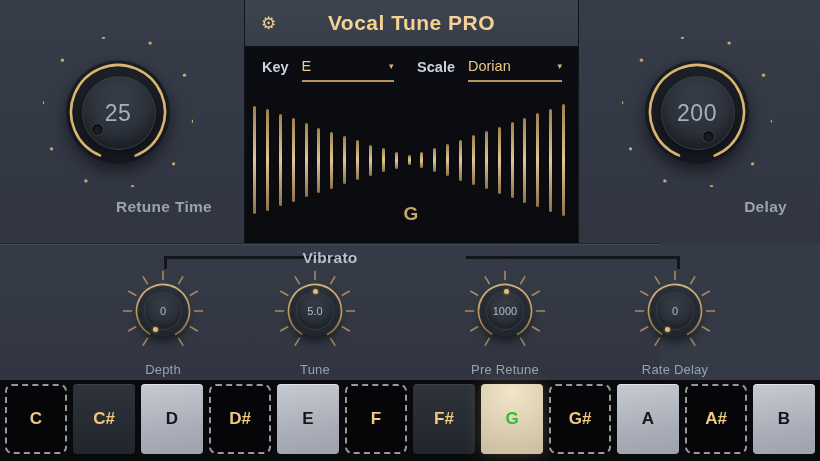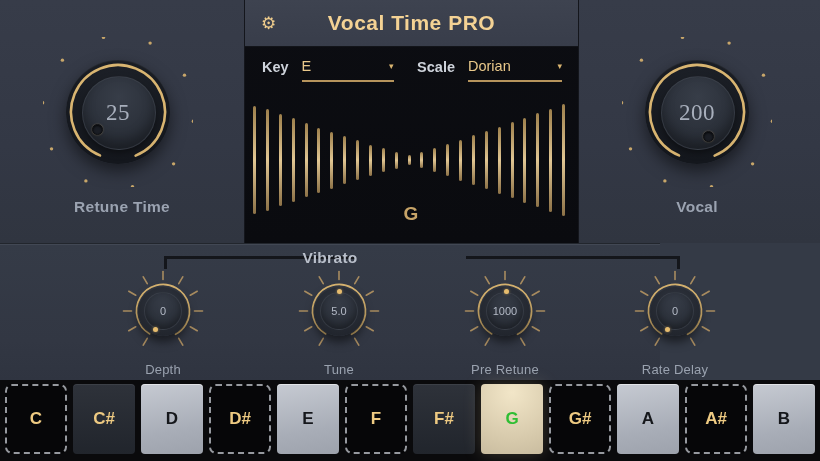--- a/index.html
+++ b/index.html
@@ -68,29 +68,29 @@
     box-shadow:0 7px 16px rgba(0,0,0,.5),inset 0 1px 1px rgba(255,255,255,.05);
   }
   .bk-face{
     position:absolute;left:39px;top:39px;width:72px;height:72px;border-radius:50%;
     background:radial-gradient(circle at 50% 28%,#373d48 0%,#272c35 80%);
     border:1px solid rgba(255,255,255,.05);
     box-shadow:inset 0 -8px 12px rgba(0,0,0,.3),0 3px 7px rgba(0,0,0,.45);
   }
   .bk-value{
     position:absolute;left:0;top:63px;width:150px;text-align:center;
-    font-size:23px;color:#a8afbc;letter-spacing:.5px;font-family:Liberation Serif, serif;
+    font-size:23px;color:#a8afbc;letter-spacing:.5px;
   }
   .bk-dot{
     position:absolute;width:11px;height:11px;border-radius:50%;
     background:#1a1d24;border:1.5px solid #0c0e12;box-sizing:border-box;
     box-shadow:inset 0 1px 2px rgba(0,0,0,.8),0 0 2px rgba(230,190,120,.35);
   }
   .big-knob-label{
-    position:absolute;top:198px;width:180px;text-align:center;
+    position:absolute;top:198px;width:180px;text-align:right;
     font-size:15.5px;font-weight:bold;color:#9ba3b1;letter-spacing:.3px;
   }
   #label-retune{left:32px;}
   #label-amount{left:607px;}
   
   .vibrato-section{
     position:absolute;left:0;top:243px;width:660px;height:137px;
     background:linear-gradient(180deg,#353b47 0%,#323743 70%,#2f3440 100%);
     border-top:1px solid #22262d;
     box-shadow:inset 0 1px 0 #424854;
@@ -175,21 +175,21 @@
         </svg>
         <div class="bk-face"></div>
         <div class="bk-dot" style="left: 48.8168px; top: 86.8553px;"></div>
         <div class="bk-value">25</div>
       </div>
     <div class="big-knob-label" id="label-retune">Retune Time</div>
 
     <div class="center-panel">
       <div class="panel-header">
         <span class="gear">⚙</span>
-        <div class="panel-title">Vocal Time PRO</div>
+        <div class="panel-title">Vocal Tune PRO</div>
       </div>
 
       <div class="kv-row">
         <div class="kv-group">
           <span class="kv-label">Key</span>
           <div class="dropdown">
             <span>E</span>
             <span class="arrow">▾</span>
           </div>
         </div>
@@ -244,21 +244,21 @@
           <circle cx="130.58288132305697" cy="126.83187536474989" r="1.7" fill="#d8b26e" opacity="0.9"></circle>
           <circle cx="89.50148364861741" cy="149.60366594202247" r="1.7" fill="#d8b26e" opacity="0.9"></circle>
           <circle cx="42.88101210770685" cy="143.8793918147854" r="1.7" fill="#d8b26e" opacity="0.9"></circle>
           <circle cx="8.528902257405917" cy="111.84553113872163" r="1.7" fill="#d8b26e" opacity="0.9"></circle>
           <circle cx="75" cy="75" r="47" fill="none" stroke="#d9b571" stroke-width="2.6" stroke-linecap="round" stroke-dasharray="258.3959957577605 36.91371367968007" transform="rotate(112.5 75 75)"></circle>
         </svg>
         <div class="bk-face"></div>
         <div class="bk-dot" style="left: 80.9107px; top: 93.9703px;"></div>
         <div class="bk-value">200</div>
       </div>
-    <div class="big-knob-label" id="label-amount">Vocal</div>
+    <div class="big-knob-label" id="label-amount">Delay</div>
   </div>
 
   <div class="vibrato-section">
     <div class="bracket bracket-left"></div>
     <div class="vibrato-title">Vibrato</div>
     <div class="bracket bracket-right"></div>
     <div id="vibrato-knobs">
         <div class="vknob" style="left: 88px;">
           <div class="sk-wrap">
             <svg width="110" height="110">
@@ -275,21 +275,21 @@
               <line x1="39.249999999999986" y1="27.720199780790193" x2="35.249999999999986" y2="20.791996550514682" stroke="#c5a066" stroke-width="1.6" stroke-linecap="round" opacity="0.8"></line>
               <circle cx="55" cy="55" r="26.5" fill="none" stroke="#d9b571" stroke-width="1.7" stroke-linecap="round" stroke-dasharray="138.7536755335492 27.750735106709836" transform="rotate(120 55 55)"></circle>
             </svg>
             <div class="sk-body"></div>
             <div class="sk-face"></div>
             <div class="sk-dot" style="left: 45.0079px; top: 71.0437px;"></div>
             <div class="sk-value">0</div>
           </div>
           <div class="vknob-label">Depth</div>
         </div>
-        <div class="vknob" style="left: 264px;">
+        <div class="vknob" style="left: 240px;">
           <div class="sk-wrap">
             <svg width="110" height="110">
               <line x1="55" y1="23.5" x2="55" y2="15.5" stroke="#c5a066" stroke-width="1.6" stroke-linecap="round" opacity="0.8"></line>
               <line x1="70.75" y1="27.720199780790185" x2="74.75" y2="20.791996550514675" stroke="#c5a066" stroke-width="1.6" stroke-linecap="round" opacity="0.8"></line>
               <line x1="82.27980021920982" y1="39.25" x2="89.20800344948533" y2="35.25" stroke="#c5a066" stroke-width="1.6" stroke-linecap="round" opacity="0.8"></line>
               <line x1="86.5" y1="55" x2="94.5" y2="55" stroke="#c5a066" stroke-width="1.6" stroke-linecap="round" opacity="0.8"></line>
               <line x1="82.27980021920982" y1="70.75" x2="89.20800344948533" y2="74.75" stroke="#c5a066" stroke-width="1.6" stroke-linecap="round" opacity="0.8"></line>
               <line x1="70.75" y1="82.27980021920982" x2="74.75" y2="89.20800344948532" stroke="#c5a066" stroke-width="1.6" stroke-linecap="round" opacity="0.8"></line>
               <line x1="39.25000000000001" y1="82.27980021920982" x2="35.25000000000001" y2="89.20800344948533" stroke="#c5a066" stroke-width="1.6" stroke-linecap="round" opacity="0.8"></line>
               <line x1="27.720199780790182" y1="70.75" x2="20.791996550514668" y2="74.75" stroke="#c5a066" stroke-width="1.6" stroke-linecap="round" opacity="0.8"></line>

